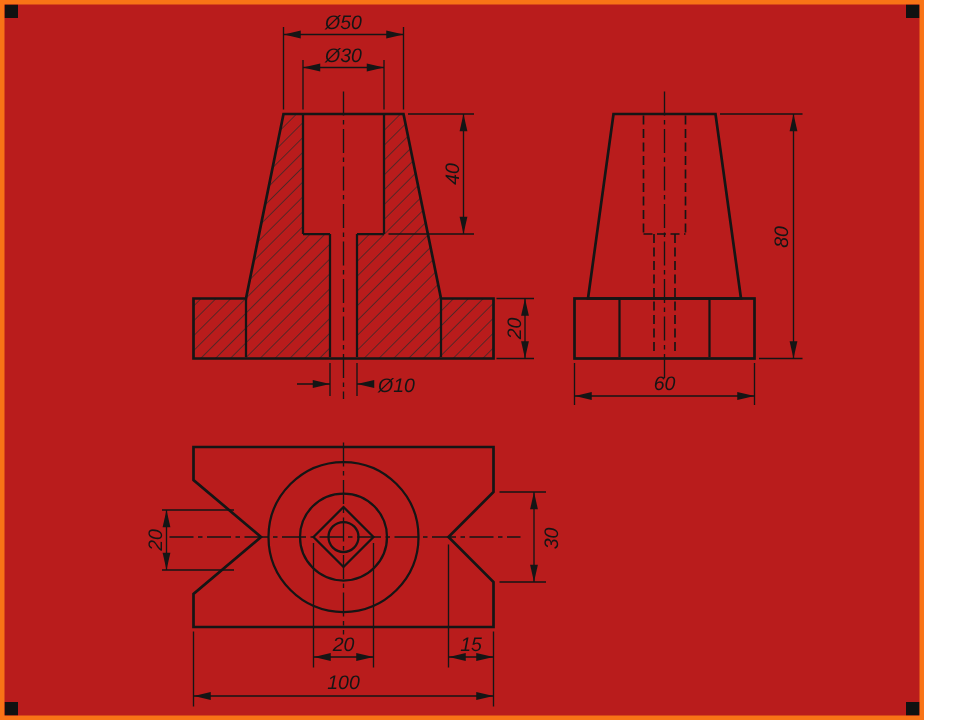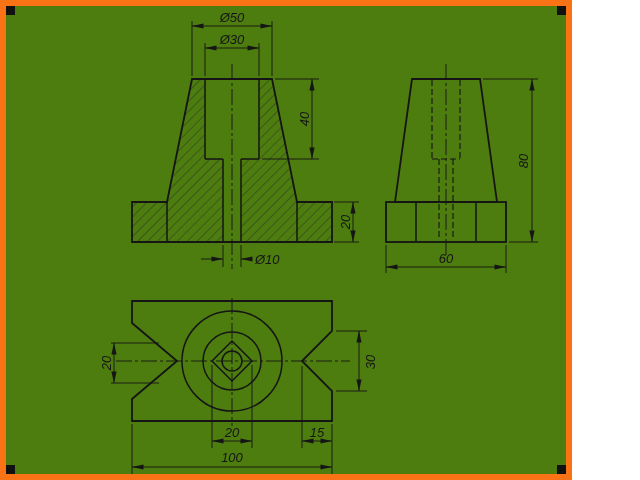--- a/index.html
+++ b/index.html
@@ -1,19 +1,19 @@
 <!DOCTYPE html>
 <html><head>
 <meta charset="utf-8">
 <style>
   html,body{margin:0;padding:0;}
   body{width:640px;height:480px;overflow:hidden;font-family:"Liberation Sans",sans-serif;}
   .canvas{
-    position:relative;width:572px;height:480px;box-sizing:border-box;
-    background:#4d7c0f;border:6px solid #f97316;overflow:hidden;
+    position:relative;width:616px;height:480px;box-sizing:border-box;
+    background:#b91c1c;border:3px solid #f97316;overflow:hidden;
   }
   .corner{position:absolute;width:9px;height:9px;background:#111;}
   .corner.tl{top:0;left:0}
   .corner.tr{top:0;right:0}
   .corner.bl{bottom:0;left:0}
   .corner.br{bottom:0;right:0}
   svg{display:block}
   .o  {stroke:#151515;stroke-width:1.8;fill:none;stroke-linejoin:miter;}
   .o2 {stroke:#151515;stroke-width:1.5;fill:none;}
   .t  {stroke:#151515;stroke-width:0.9;fill:none;}

